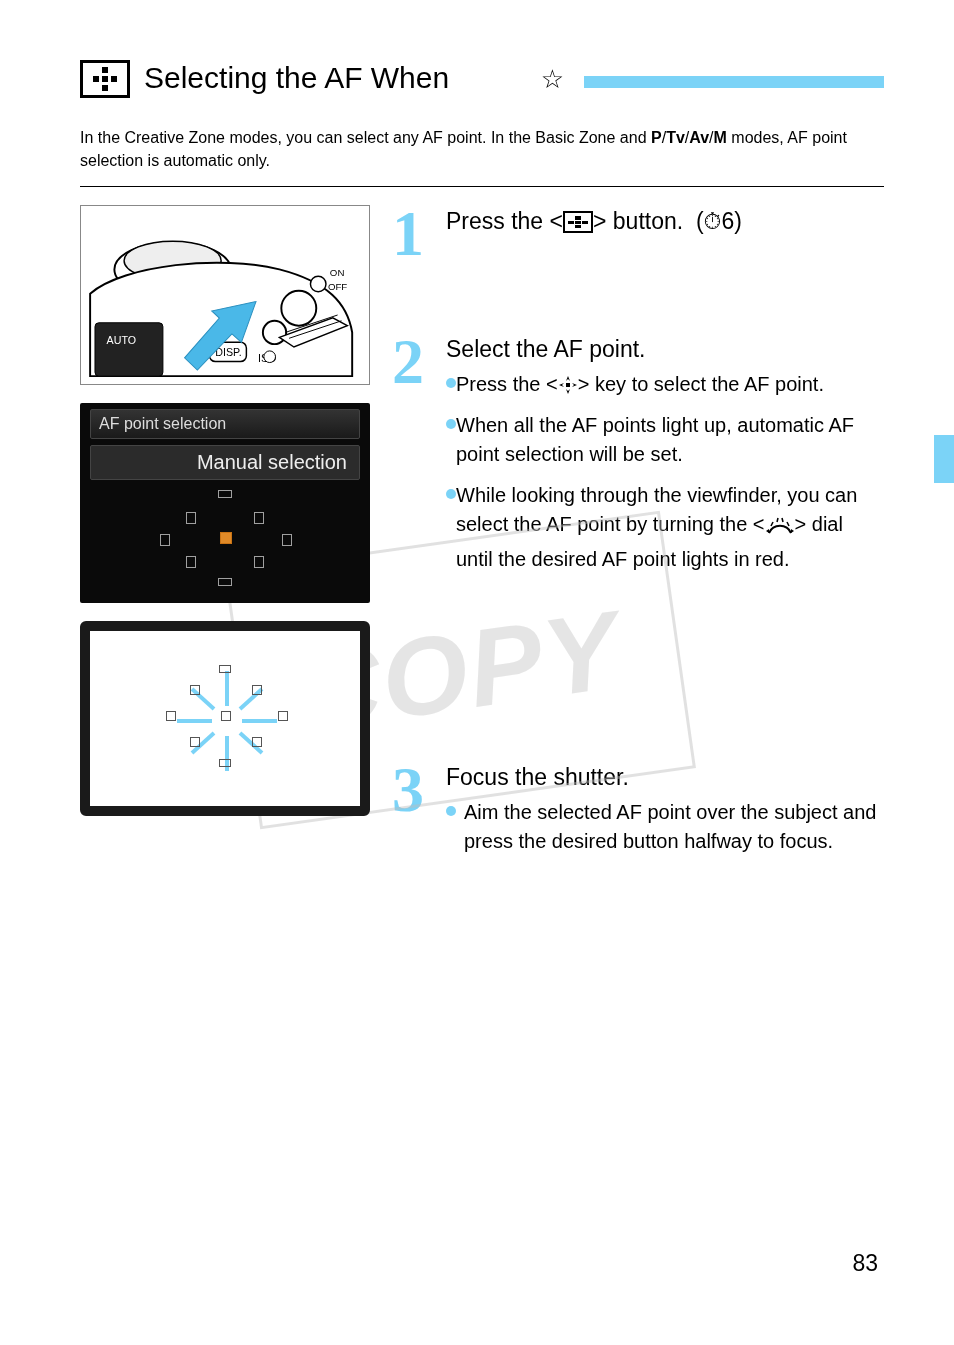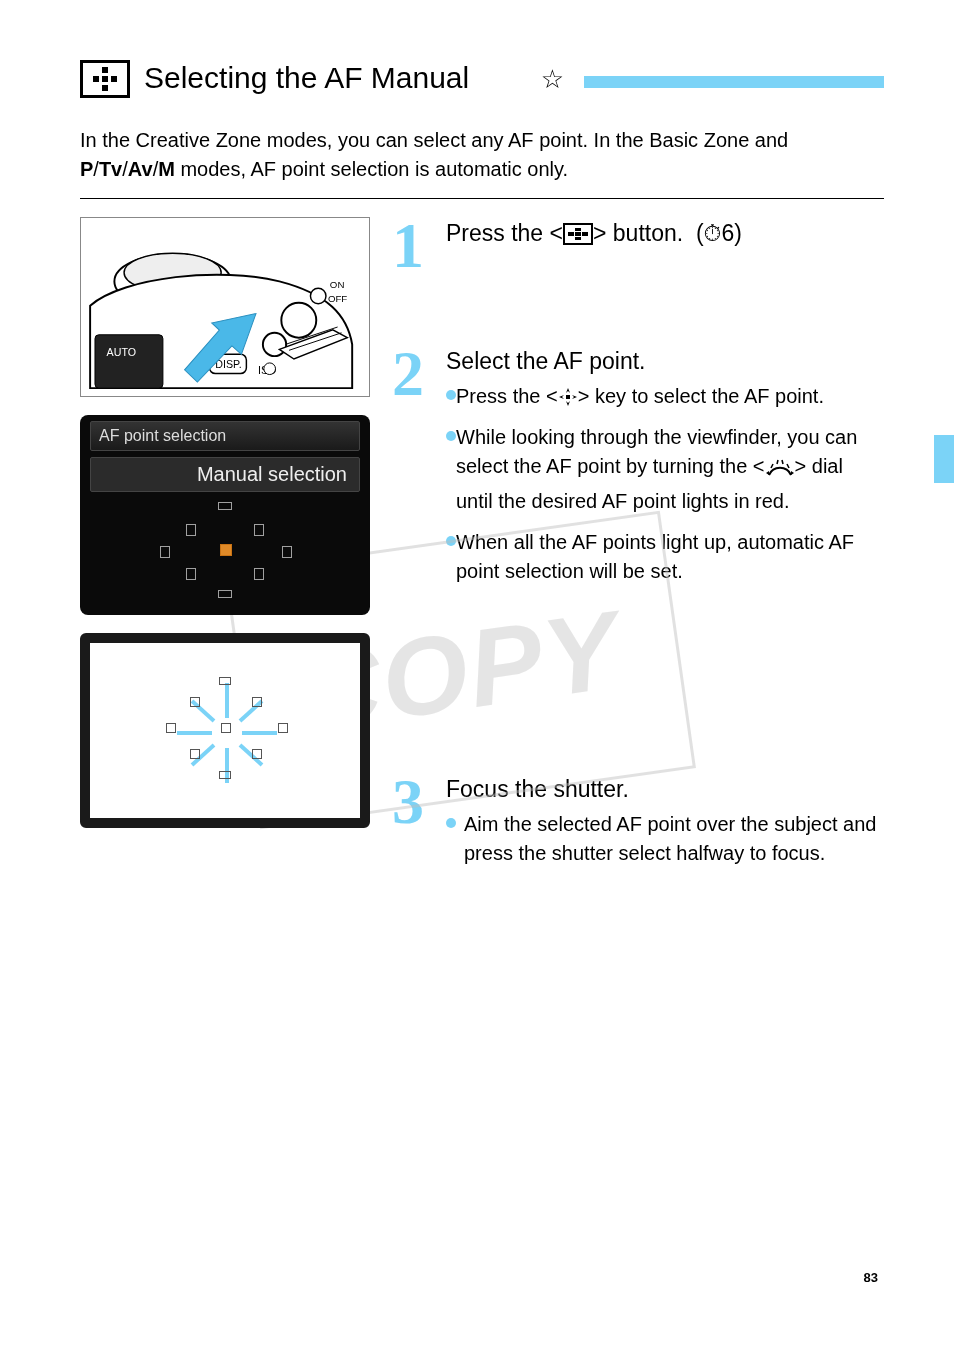--- a/index.html
+++ b/index.html
@@ -24,34 +24,34 @@
     display: flex; align-items: center; justify-content: center;
     flex-shrink: 0;
     margin-top: 2px;
   }
   .title-icon-inner { display: grid; grid-template-columns: repeat(3,6px); grid-template-rows: repeat(3,6px); gap:3px; }
   .title-icon-inner span { width:6px; height:6px; background:#000; }
   .title-icon-inner span.blank { background:transparent; }
   .title-text { font-size: 30px; font-weight: 400; line-height: 1.3; }
   .star-icon { position:absolute; right: 320px; top: 6px; font-size: 26px; }
   .blue-bar { position:absolute; right:0; top:18px; width:300px; height:12px; background:#7BD3F7; }
-  .intro { margin-top: 28px; font-size: 20px; line-height: 1.45; }
+  .intro { margin-top: 28px; font-size: 16px; line-height: 1.45; }
   .intro .bold { font-weight: 700; }
   .hr { border:none; border-top:1px solid #000; margin: 14px 0 18px 0; }
   .steps-area { display:flex; gap: 22px; }
   .left-col { width: 290px; flex-shrink:0; display:flex; flex-direction:column; gap:18px; }
   .camera-photo {
     width: 290px; height: 180px; border:1px solid #888; background:#fff;
     position:relative; overflow:hidden;
   }
   .arrow-blue {
     position:absolute; left:90px; top:95px; transform: rotate(-30deg);
   }
   .lcd-screen {
-    width: 290px; height: 200px; background:#0a0a0a; border-radius:8px;
+    width: 290px; height: 200px; background:#0a0a0a; border-radius:2px;
     color:#fff; padding:6px 10px; position:relative; overflow:hidden;
   }
   .lcd-title-bar { background: linear-gradient(#333,#1a1a1a); padding:5px 8px; font-size:16px; color:#ddd; border:1px solid #444; border-radius:2px; }
   .lcd-subbar { margin-top:6px; background:#2b2b2b; text-align:right; padding:5px 12px; font-size:20px; color:#eee; border:1px solid #444; border-radius:2px;}
   .lcd-points { position:relative; width:100%; height:110px; }
   .pt { position:absolute; width:10px; height:12px; border:1.5px solid #a0a0a0; background:transparent; }
   .pt.center { background:#e08a28; border-color:#c97314; width:12px; height:12px; }
   .pt.horiz { width:14px; height:8px; }
 
   .viewfinder {
@@ -88,21 +88,21 @@
     display:inline-block; border:1px solid #444; border-radius:50%; padding:1px 5px;
     font-size:12px; font-family:monospace; vertical-align:1px;
   }
   .cross-icon {
     display:inline-block; width:20px; height:20px; position:relative; vertical-align:-4px;
   }
   .cross-icon svg { width:20px; height:20px; }
   .dial-icon {
     display:inline-block; vertical-align:-6px;
   }
-  .page-num { position:absolute; right:76px; bottom:60px; font-size:13px;font-weight:bold; }
+  .page-num { position:absolute; right:76px; bottom:68px; font-size:23px; }
   .side-tab { position:absolute; right:0; top:435px; width:20px; height:48px; background:#7BD3F7; }
   .copy-watermark {
     position:absolute; left:240px; top:540px; width:440px; height:260px;
     transform: rotate(-8deg); pointer-events:none; opacity:0.45;
   }
   .copy-watermark .frame { border:3px solid #bdbdbd; width:100%; height:100%; display:flex; align-items:center; justify-content:center;}
   .copy-watermark .txt { font-size:110px; font-weight:700; color:#c7c7c7; font-style:italic; letter-spacing:2px; }
   
   .cam-body { position:absolute; left:0; top:10px; width:290px; height:165px; }
 </style>
@@ -126,21 +126,21 @@
           <span></span>
           <span class="blank"></span>
         <span></span>
           <span></span>
           <span></span>
         <span class="blank"></span>
           <span></span>
           <span class="blank"></span>
       </div>
     </div>
-    <div class="title-text">Selecting the AF Manual</div>
+    <div class="title-text">Selecting the AF When</div>
     <div class="star-icon">☆</div>
     <div class="blue-bar"></div>
   </div>
 
   <div class="intro">
     <span>In the Creative Zone modes, you can select any AF point. In the Basic Zone and </span><span class="bold">P</span>/<span class="bold">Tv</span>/<span class="bold">Av</span>/<span class="bold">M</span><span> modes, AF point selection is automatic only.</span>
   </div>
 
   <hr class="hr">
 
@@ -246,47 +246,47 @@
                       <polygon points="10,1 12,6 10,4 8,6" fill="#000"></polygon>
                       <polygon points="10,19 12,14 10,16 8,14" fill="#000"></polygon>
                       <polygon points="1,10 6,8 4,10 6,12" fill="#000"></polygon>
                       <polygon points="19,10 14,8 16,10 14,12" fill="#000"></polygon>
                       <rect x="8" y="8" width="4" height="4" fill="#000"></rect>
                     </svg></span><span>&gt; key to select the AF point.</span>
               </div>
             </li>
             <li>
               <span class="dot"></span>
+              <div>When all the AF points light up, automatic AF point selection will be set.</div>
+            </li>
+            <li>
+              <span class="dot"></span>
               <div>
                 <span>While looking through the viewfinder, you can select the AF point by turning the &lt;</span><span class="dial-icon"><svg width="30" height="22" viewBox="0 0 30 22">
                       <path d="M4,18 A12,12 0 0 1 26,18" fill="none" stroke="#000" stroke-width="2"></path>
                       <line x1="6" y1="11" x2="8" y2="7" stroke="#000" stroke-width="1.5"></line>
                       <line x1="12" y1="7" x2="13" y2="3" stroke="#000" stroke-width="1.5"></line>
                       <line x1="18" y1="7" x2="17" y2="3" stroke="#000" stroke-width="1.5"></line>
                       <line x1="24" y1="11" x2="22" y2="7" stroke="#000" stroke-width="1.5"></line>
                       <path d="M1,16 l3,-2 l0,4 z" fill="#000"></path>
                       <path d="M29,16 l-3,-2 l0,4 z" fill="#000"></path>
                     </svg></span><span>&gt; dial until the desired AF point lights in red.</span>
               </div>
             </li>
-            <li>
-              <span class="dot"></span>
-              <div>When all the AF points light up, automatic AF point selection will be set.</div>
-            </li>
           </ul>
         </div>
       </div>
 
       <div class="step">
         <div class="step-num">3</div>
         <div class="step-body">
           <div class="step-title">Focus the shutter.</div>
           <div style="display:flex; gap:8px;">
             <span class="dot"></span>
-            <div>Aim the selected AF point over the subject and press the shutter select halfway to focus.</div>
+            <div>Aim the selected AF point over the subject and press the desired button halfway to focus.</div>
           </div>
         </div>
       </div>
 
     </div>
   </div>
 
 </div>
 
 <div class="page-num">83</div>

